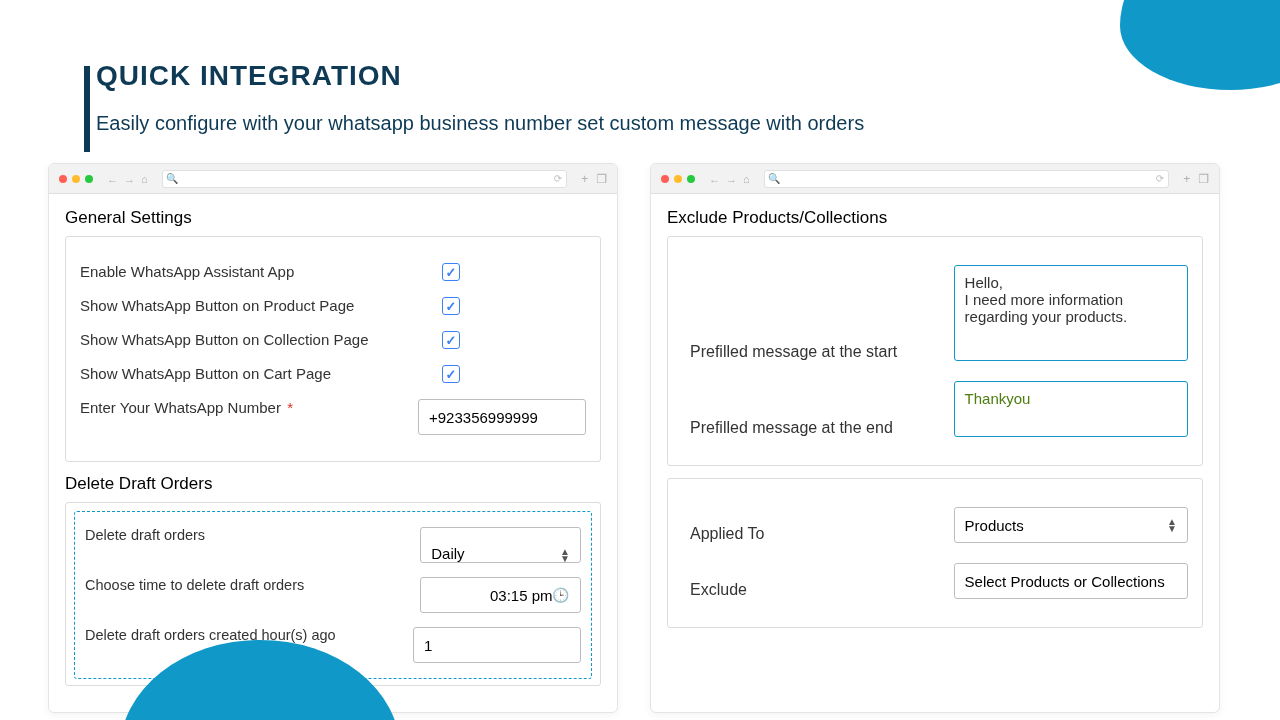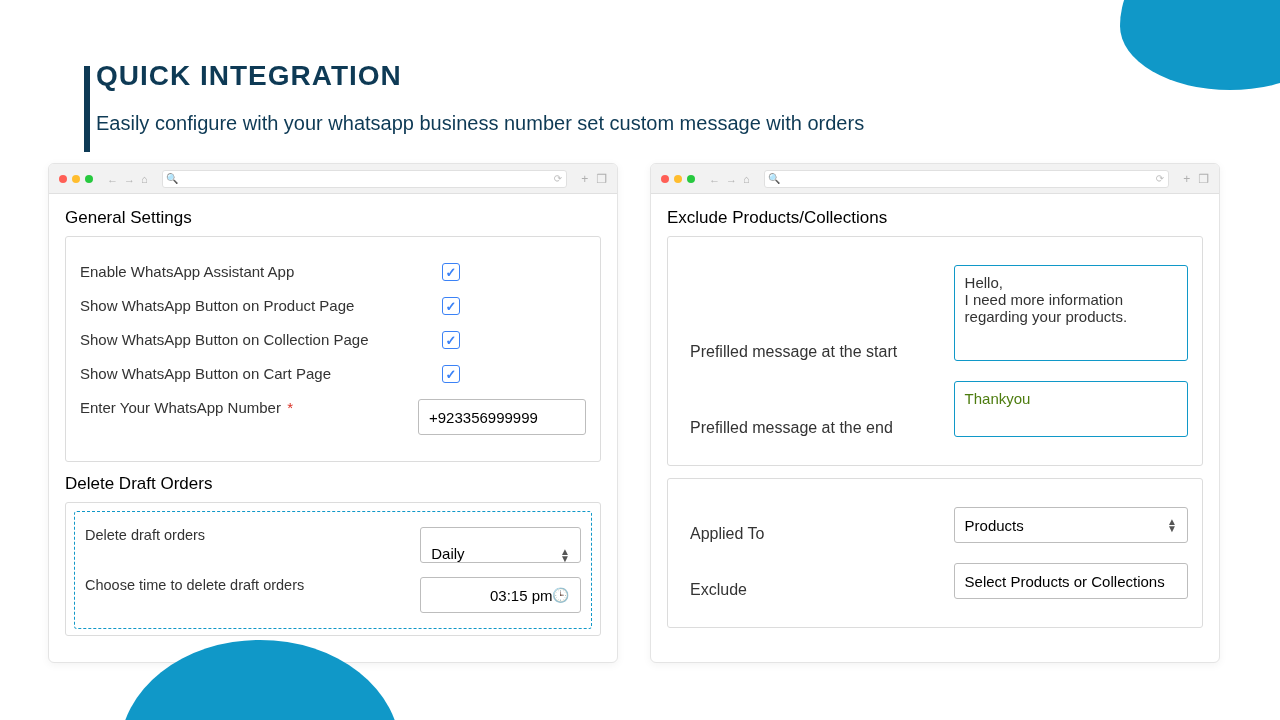--- a/index.html
+++ b/index.html
@@ -235,20 +235,24 @@
               <span class="arrows">▲<br>▼</span>
             </div>
           </div>
           <div class="row">
             <div class="label">Choose time to delete draft orders</div>
             <div class="time-input">
               <span>03:15 pm</span>
               <span class="clock-icon">🕒</span>
             </div>
           </div>
+          <div class="row">
+            <div class="label">Delete draft orders created hour(s) ago</div>
+            <input class="small-input" value="1" style="">
+          </div>
         </div>
       </div>
 
     </div>
   </div>
 
   <div class="browser-window right">
     <div class="browser-chrome">
       <div class="traffic">
         <div class="dot red"></div>

